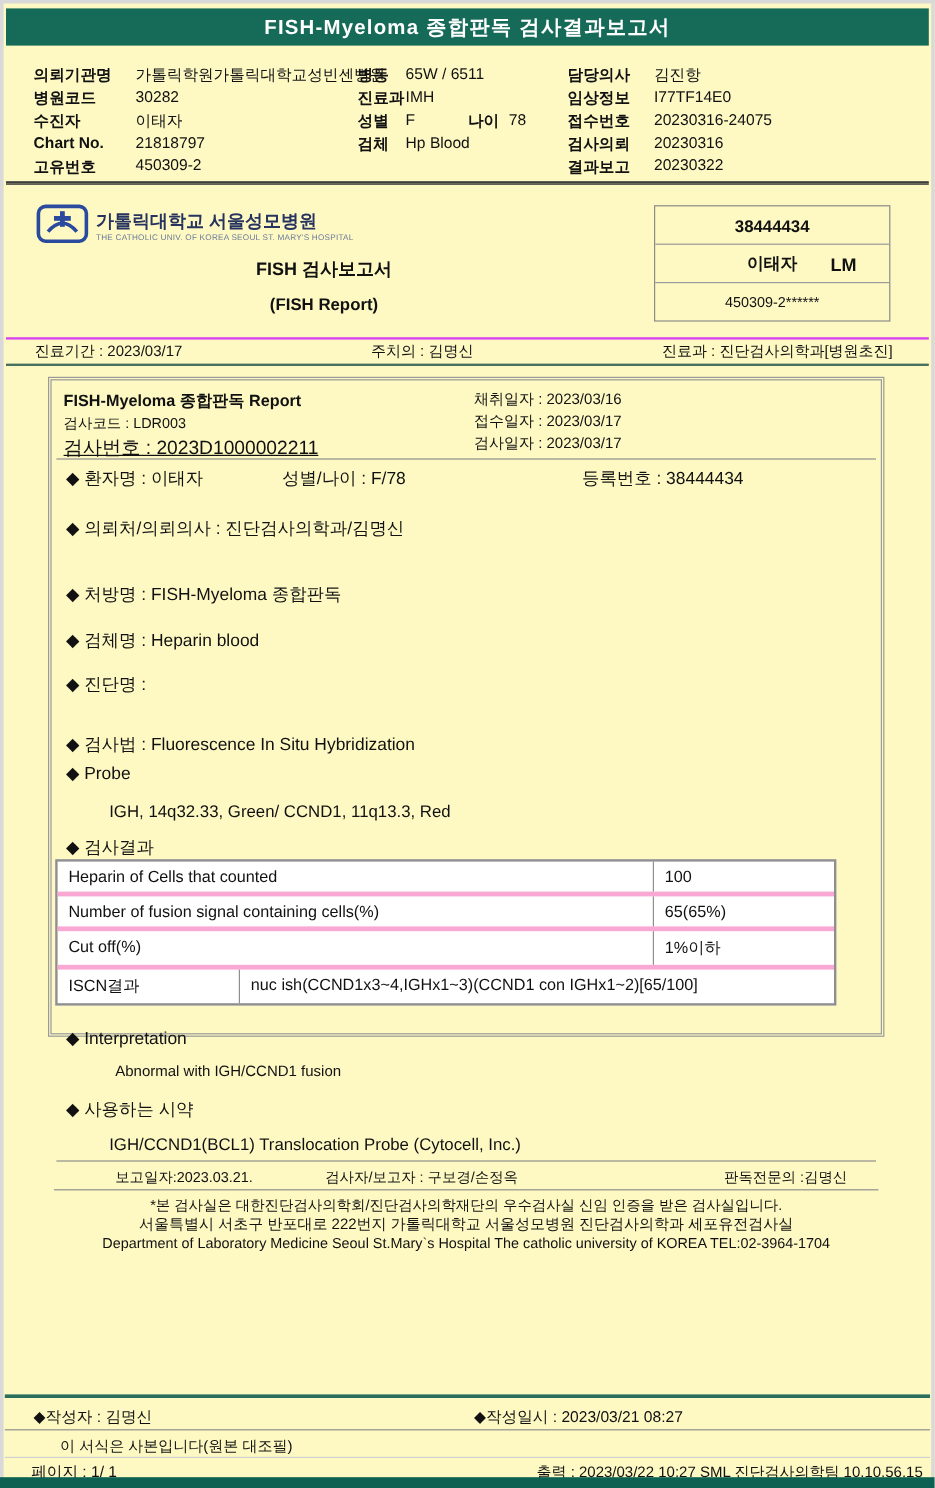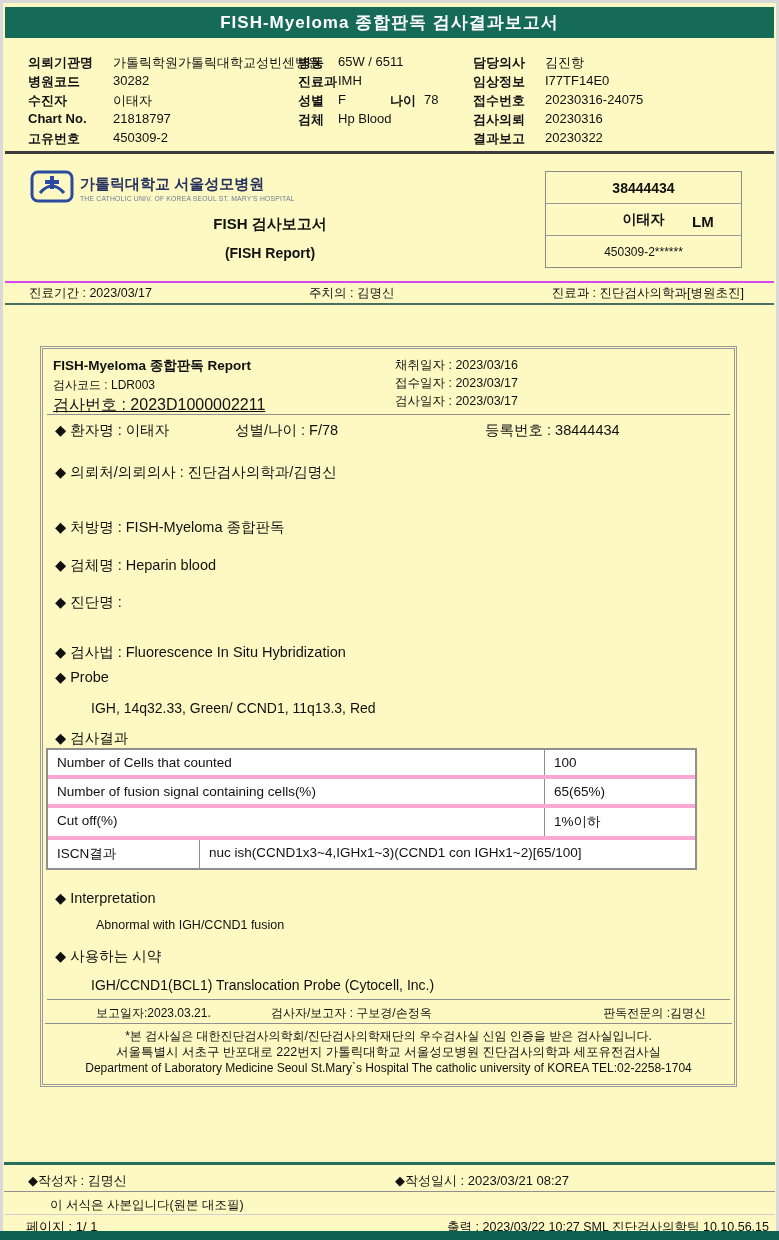--- a/index.html
+++ b/index.html
@@ -29,21 +29,21 @@
   .idbox { position:absolute; left:545px; top:171px; width:197px; height:97px; border:1px solid #8a8a8a; }
   .idrow { position:relative; height:32px; border-bottom:1px solid #9a9a9a; display:flex;
            align-items:center; justify-content:center; }
   .idrow:last-child { border-bottom:none; height:31px; }
 
   .visitbar { position:absolute; left:5px; right:5px; top:281px; height:24px;
               border-top:2px solid #d946ef; border-bottom:2px solid #49705f;
               display:flex; align-items:center; justify-content:space-between;
               padding:0 30px 0 24px; font-size:12.5px; }
 
-  .mainbox { position:absolute; left:40px; top:314px; width:697px; height:741px; border:3px double #9a9a9a;margin-top:32px; }
+  .mainbox { position:absolute; left:40px; top:314px; width:697px; height:550px; border:3px double #9a9a9a; }
   .hline { position:absolute; left:4px; right:4px; border-top:1px solid #8f8f8f; }
   .fline { font-size:14.5px; }
   .sub { font-size:14px; }
 
   .rtable { position:absolute; left:3px; top:399px; width:651px; border:2px solid #8f8f8f; background:#fff; }
   .rrow { display:flex; border-top:4px solid #f9a8d4; }
   .rrow:first-child { border-top:none; }
   .c1 { width:497px; border-right:1px solid #8f8f8f; padding:5px 9px; font-size:13.5px; }
   .c2 { flex:1; padding:5px 9px; font-size:13.5px; }
   .c1.iscn { width:152px; }
@@ -161,21 +161,21 @@
     <div class="abs fline" style="left:12px; top:169px;">◆ 처방명 : FISH-Myeloma 종합판독</div>
     <div class="abs fline" style="left:12px; top:207px;">◆ 검체명 : Heparin blood</div>
     <div class="abs fline" style="left:12px; top:244px;">◆ 진단명 :</div>
     <div class="abs fline" style="left:12px; top:294px;text-align:right;">◆ 검사법 : Fluorescence In Situ Hybridization</div>
     <div class="abs fline" style="left:12px; top:320px;">◆ Probe</div>
     <div class="abs sub" style="left:48px; top:351px;">IGH, 14q32.33, Green/ CCND1, 11q13.3, Red</div>
     <div class="abs fline" style="left:12px; top:380px;">◆ 검사결과</div>
 
     <div class="rtable">
       <div class="rrow">
-        <div class="c1">Number of Cells that counted</div>
+        <div class="c1">Heparin of Cells that counted</div>
         <div class="c2">100</div>
       </div>
       <div class="rrow">
         <div class="c1">Number of fusion signal containing cells(%)</div>
         <div class="c2">65(65%)</div>
       </div>
       <div class="rrow">
         <div class="c1">Cut off(%)</div>
         <div class="c2">1%이하</div>
       </div>
@@ -191,21 +191,21 @@
     <div class="abs sub" style="left:48px; top:628px;">IGH/CCND1(BCL1) Translocation Probe (Cytocell, Inc.)</div>
 
     <div class="hline" style="top:650px;"></div>
     <div class="abs" style="left:53px;  top:656px; font-size:12px;">보고일자:2023.03.21.</div>
     <div class="abs" style="left:228px; top:656px; font-size:12px;">검사자/보고자 : 구보경/손정옥</div>
     <div class="abs" style="right:28px; top:656px; font-size:12px;">판독전문의 :김명신</div>
 
     <div class="certblock">
       <div style="font-size:12px;">*본 검사실은 대한진단검사의학회/진단검사의학재단의 우수검사실 신임 인증을 받은 검사실입니다.</div>
       <div style="font-size:12.5px;">서울특별시 서초구 반포대로 222번지 가톨릭대학교 서울성모병원 진단검사의학과 세포유전검사실</div>
-      <div style="font-size:12px;">Department of Laboratory Medicine Seoul St.Mary`s Hospital The catholic university of KOREA TEL:02-2258-1704</div>
+      <div style="font-size:12px;">Department of Laboratory Medicine Seoul St.Mary`s Hospital The catholic university of KOREA TEL:02-3964-1704</div>
     </div>
   </div>
 
   <div class="tealline"></div>
   <div class="abs" style="left:28px;  top:1172px; font-size:13px;">◆작성자 :  김명신</div>
   <div class="abs" style="left:395px; top:1172px; font-size:13px;">◆작성일시 :  2023/03/21 08:27</div>
   <div class="grayline"></div>
   <div class="abs" style="left:26px; top:1197px; font-size:12.5px;margin-left:24px;">이 서식은 사본입니다(원본 대조필)</div>
   <div class="faintline"></div>
   <div class="abs" style="left:26px; top:1218px; font-size:13px;">페이지 :  1/  1</div>

